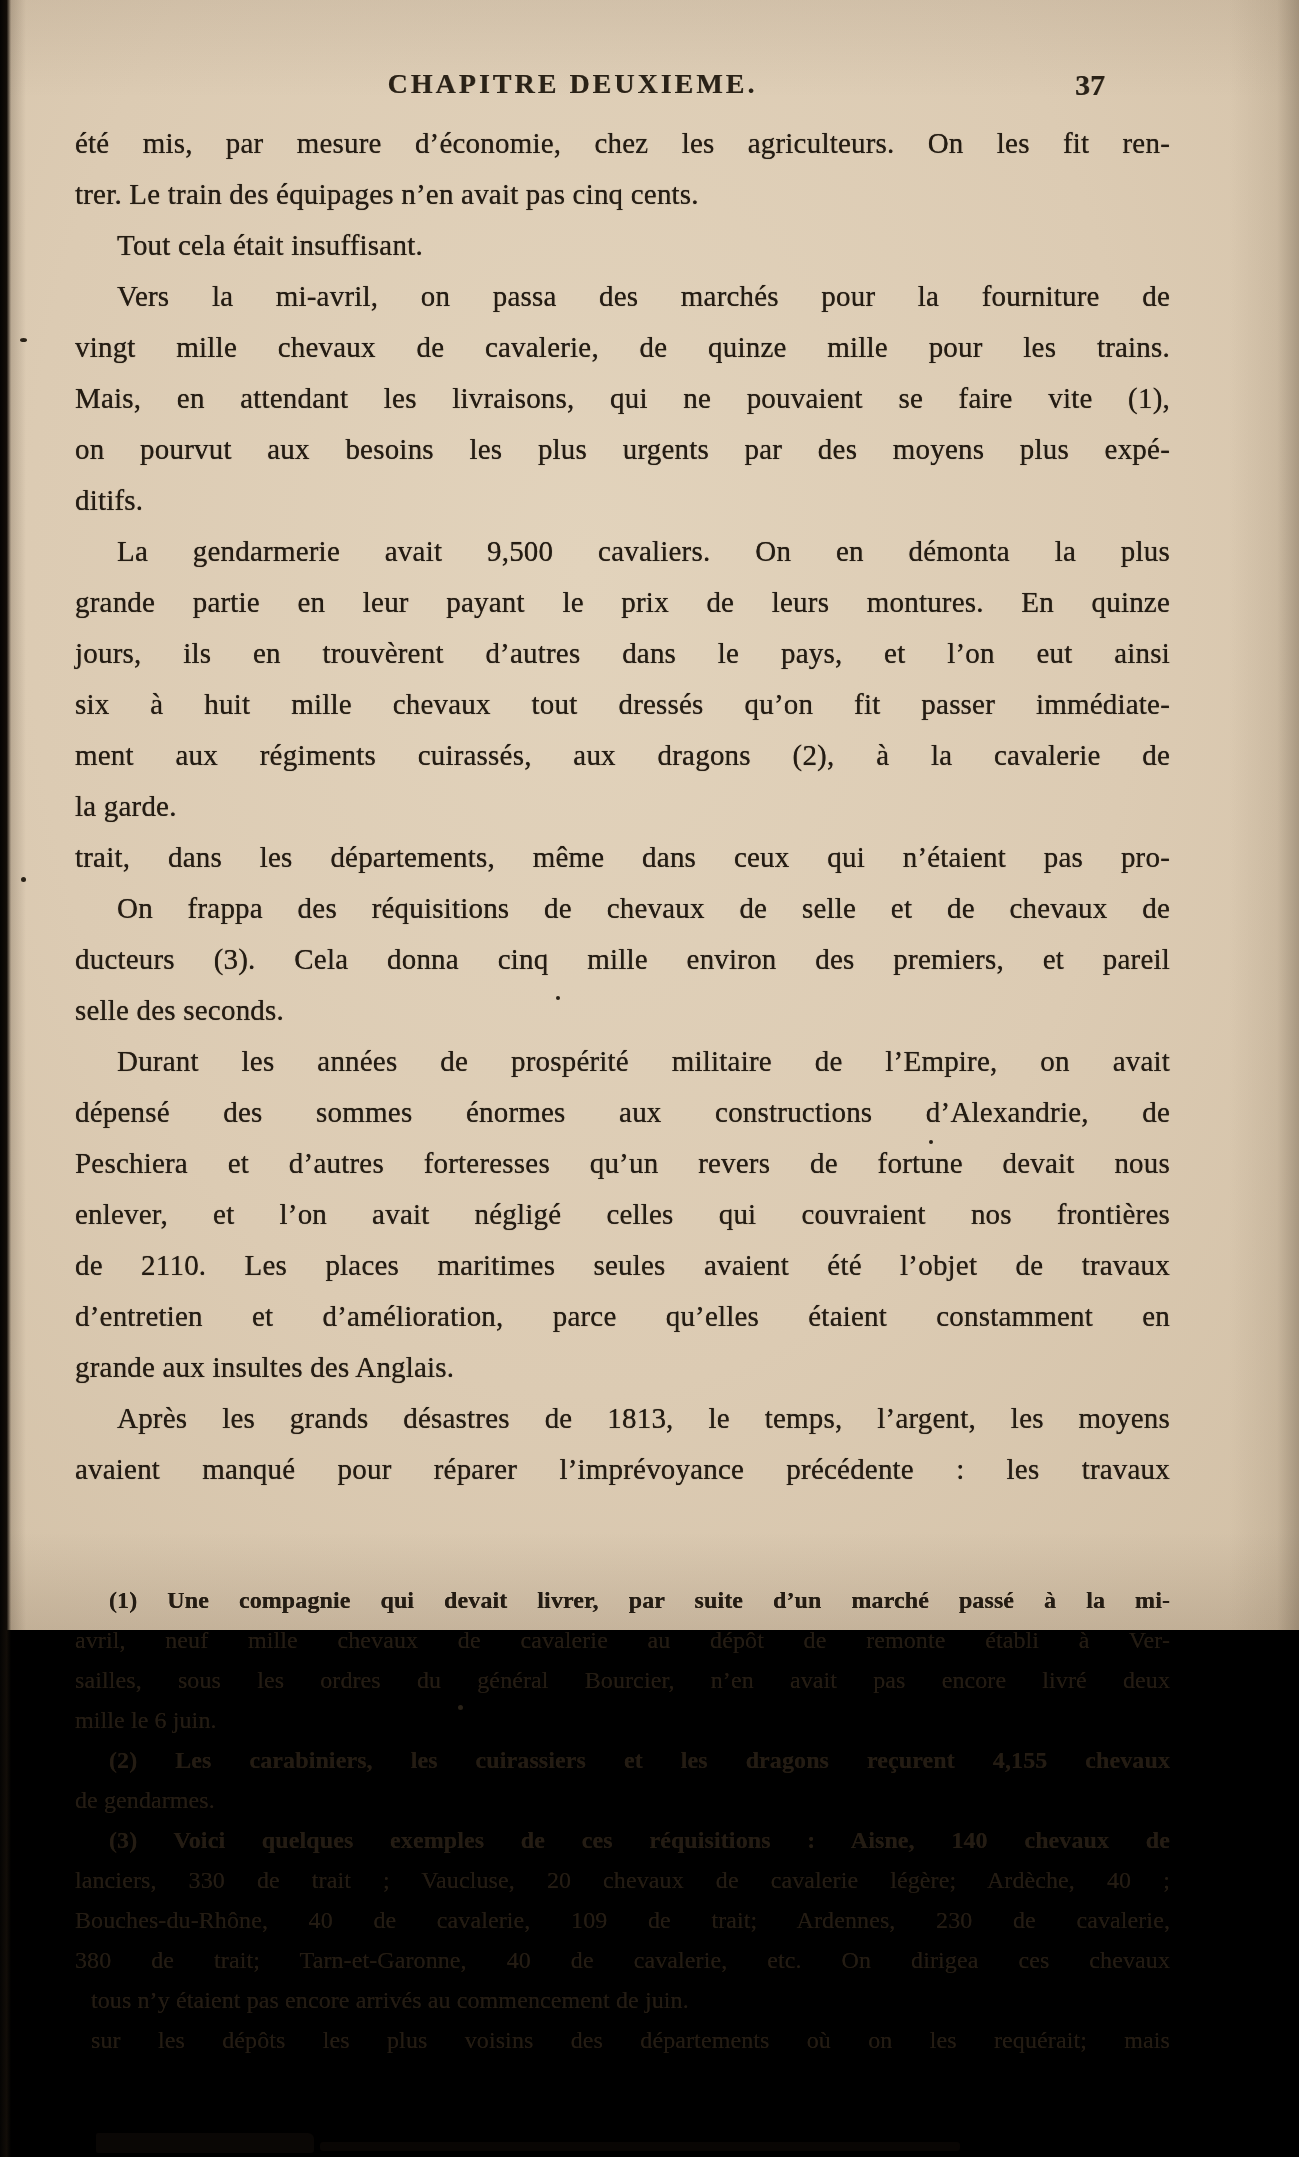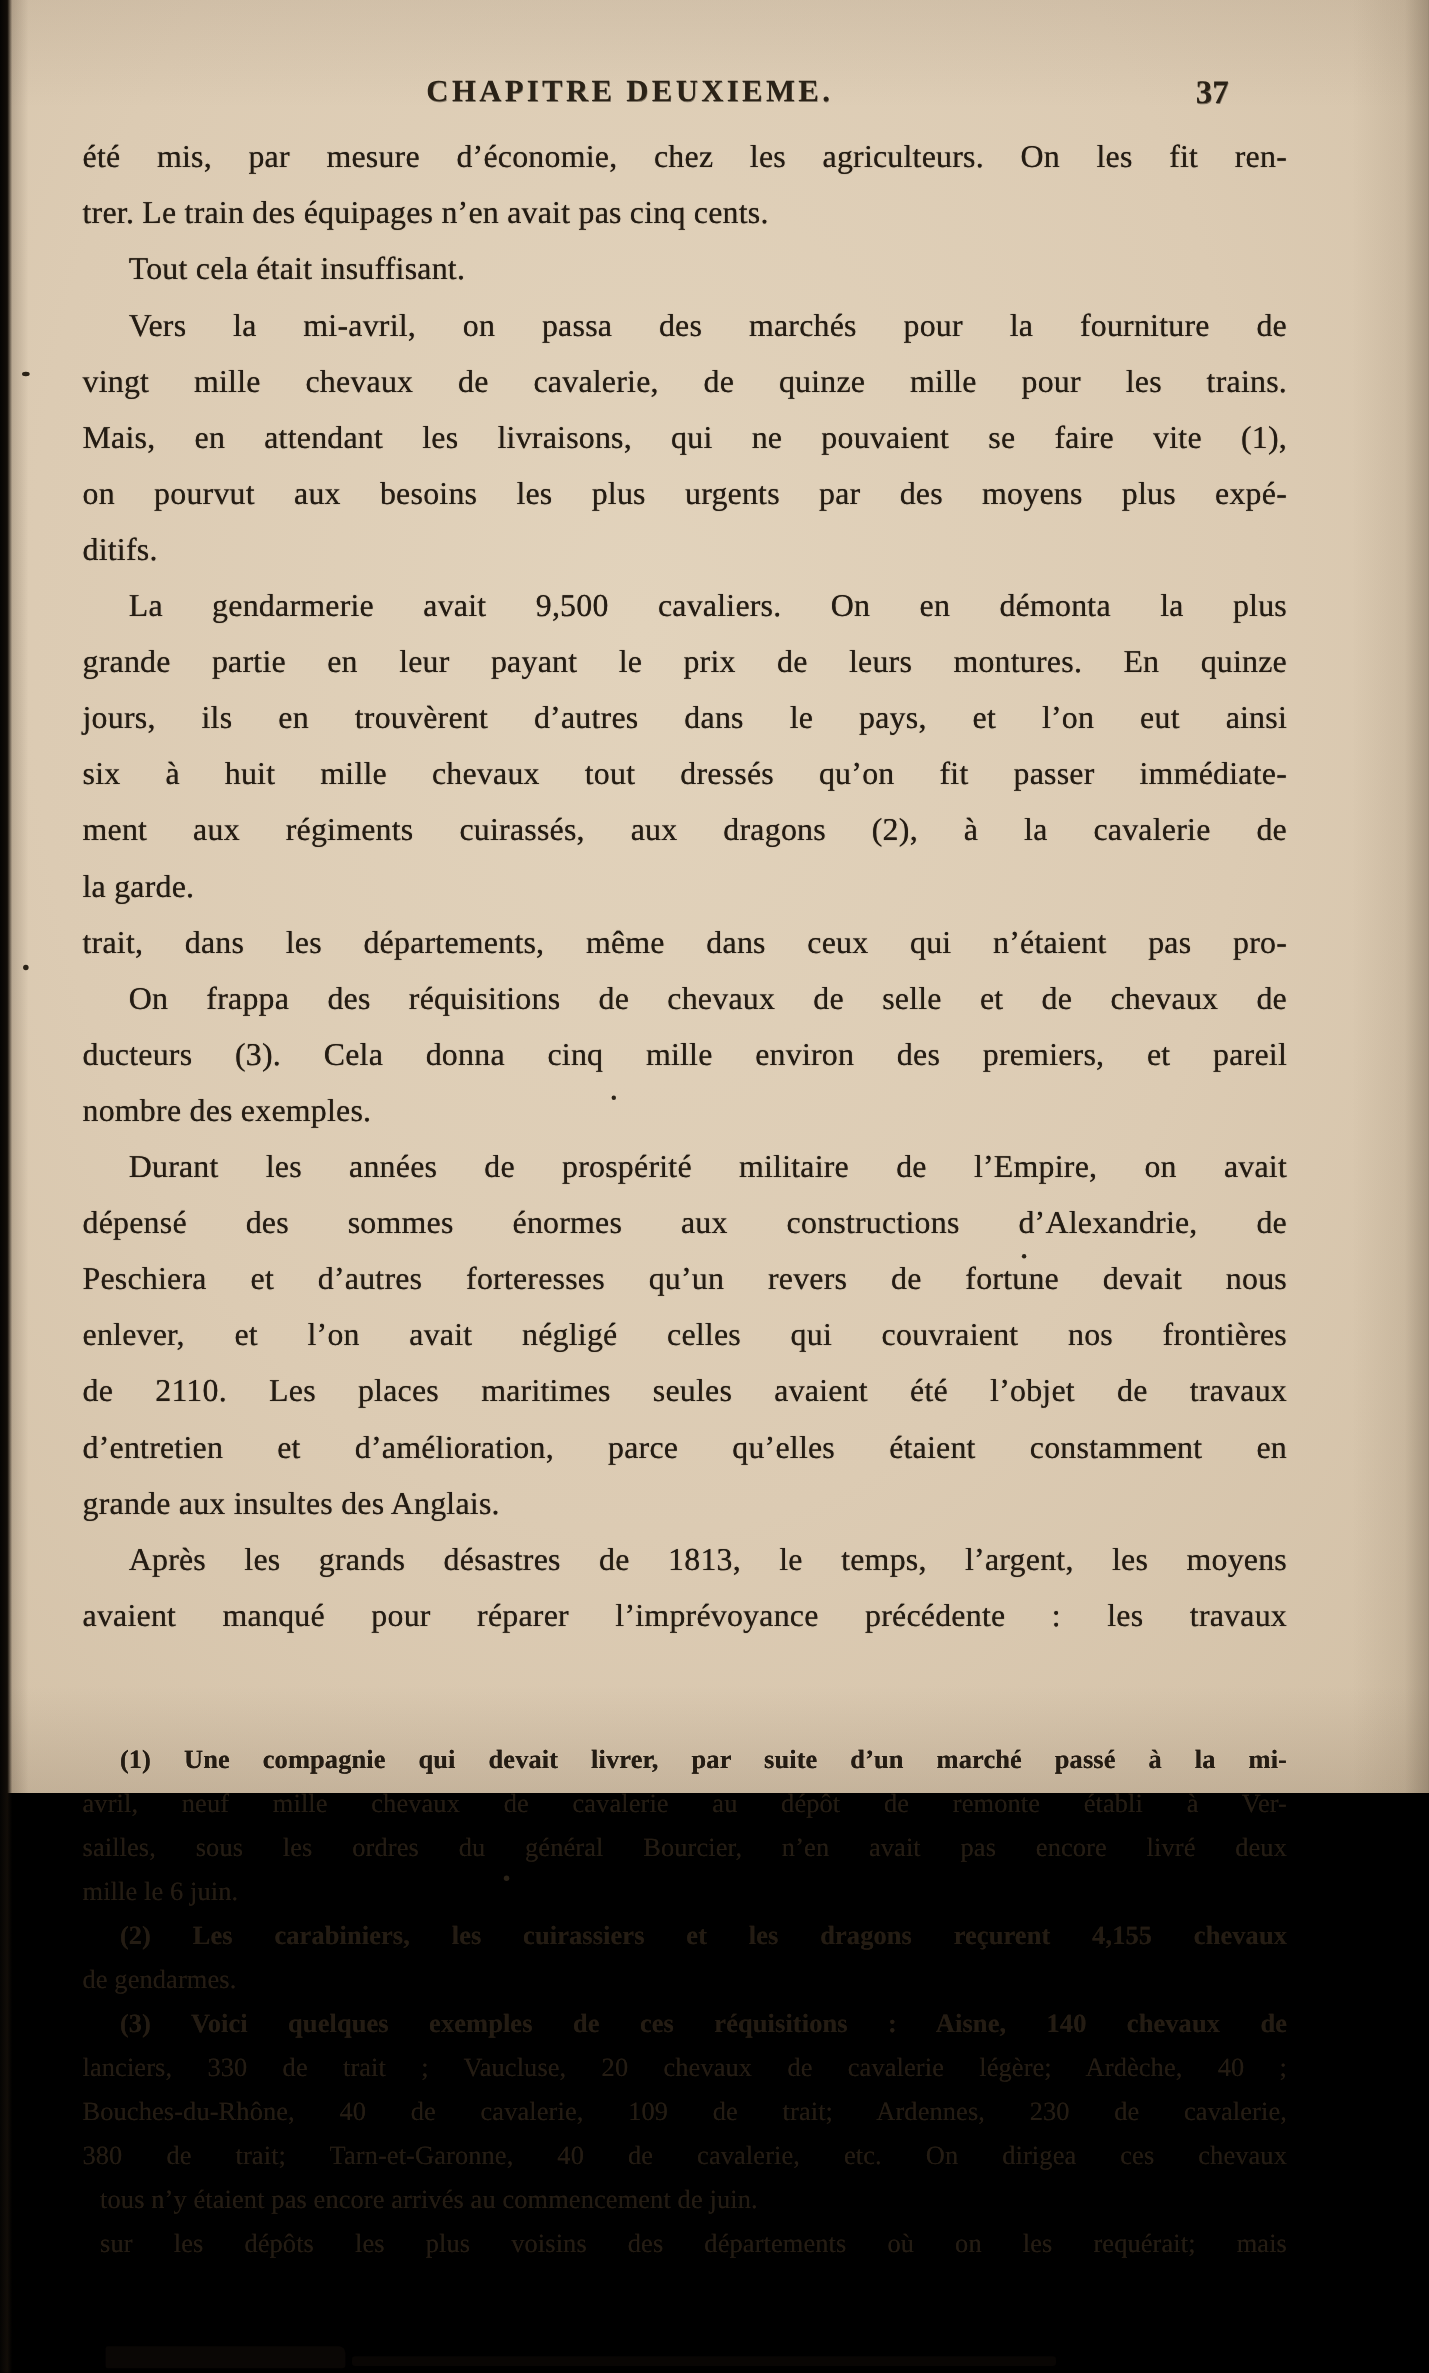--- a/index.html
+++ b/index.html
@@ -36,21 +36,21 @@
   }
   .chapter-title{
     position:absolute;left:0;right:0;top:0;
     text-align:center;
     transform:translateX(-50px);
     font-size:28px;font-weight:bold;letter-spacing:3px;
     color:#2a2217;
     text-shadow:0.4px 0.4px 0 rgba(42,34,23,0.5);
   }
   .page-number{
-    position:absolute;right:53px;top:0;
+    position:absolute;right:65px;top:0;
     font-size:30px;font-weight:bold;color:#2a2217;
     text-shadow:0.4px 0.4px 0 rgba(42,34,23,0.5);
   }
   .body-text{
     position:absolute;left:75px;top:118px;width:1095px;
     font-size:29px;line-height:51px;
     letter-spacing:0.2px;
     text-shadow:0 0 0.7px rgba(36,28,19,0.9);
   }
   .footnotes{
@@ -100,21 +100,21 @@
       <div class="tline last">ditifs.</div>
       <div class="tline indent">La gendarmerie avait 9,500 cavaliers. On en démonta la plus</div>
       <div class="tline">grande partie en leur payant le prix de leurs montures. En quinze</div>
       <div class="tline">jours, ils en trouvèrent d’autres dans le pays, et l’on eut ainsi</div>
       <div class="tline">six à huit mille chevaux tout dressés qu’on fit passer immédiate-</div>
       <div class="tline">ment aux régiments cuirassés, aux dragons (2), à la cavalerie de</div>
       <div class="tline last">la garde.</div>
       <div class="tline">trait, dans les départements, même dans ceux qui n’étaient pas pro-</div>
       <div class="tline indent">On frappa des réquisitions de chevaux de selle et de chevaux de</div>
       <div class="tline">ducteurs (3). Cela donna cinq mille environ des premiers, et pareil</div>
-      <div class="tline last">nombre des exemples.</div>
+      <div class="tline last">selle des seconds.</div>
       <div class="tline indent">Durant les années de prospérité militaire de l’Empire, on avait</div>
       <div class="tline">dépensé des sommes énormes aux constructions d’Alexandrie, de</div>
       <div class="tline">Peschiera et d’autres forteresses qu’un revers de fortune devait nous</div>
       <div class="tline">enlever, et l’on avait négligé celles qui couvraient nos frontières</div>
       <div class="tline">de 2110. Les places maritimes seules avaient été l’objet de travaux</div>
       <div class="tline">d’entretien et d’amélioration, parce qu’elles étaient constamment en</div>
       <div class="tline last">grande aux insultes des Anglais.</div>
       <div class="tline indent">Après les grands désastres de 1813, le temps, l’argent, les moyens</div>
       <div class="tline">avaient manqué pour réparer l’imprévoyance précédente : les travaux</div>
     </div>

